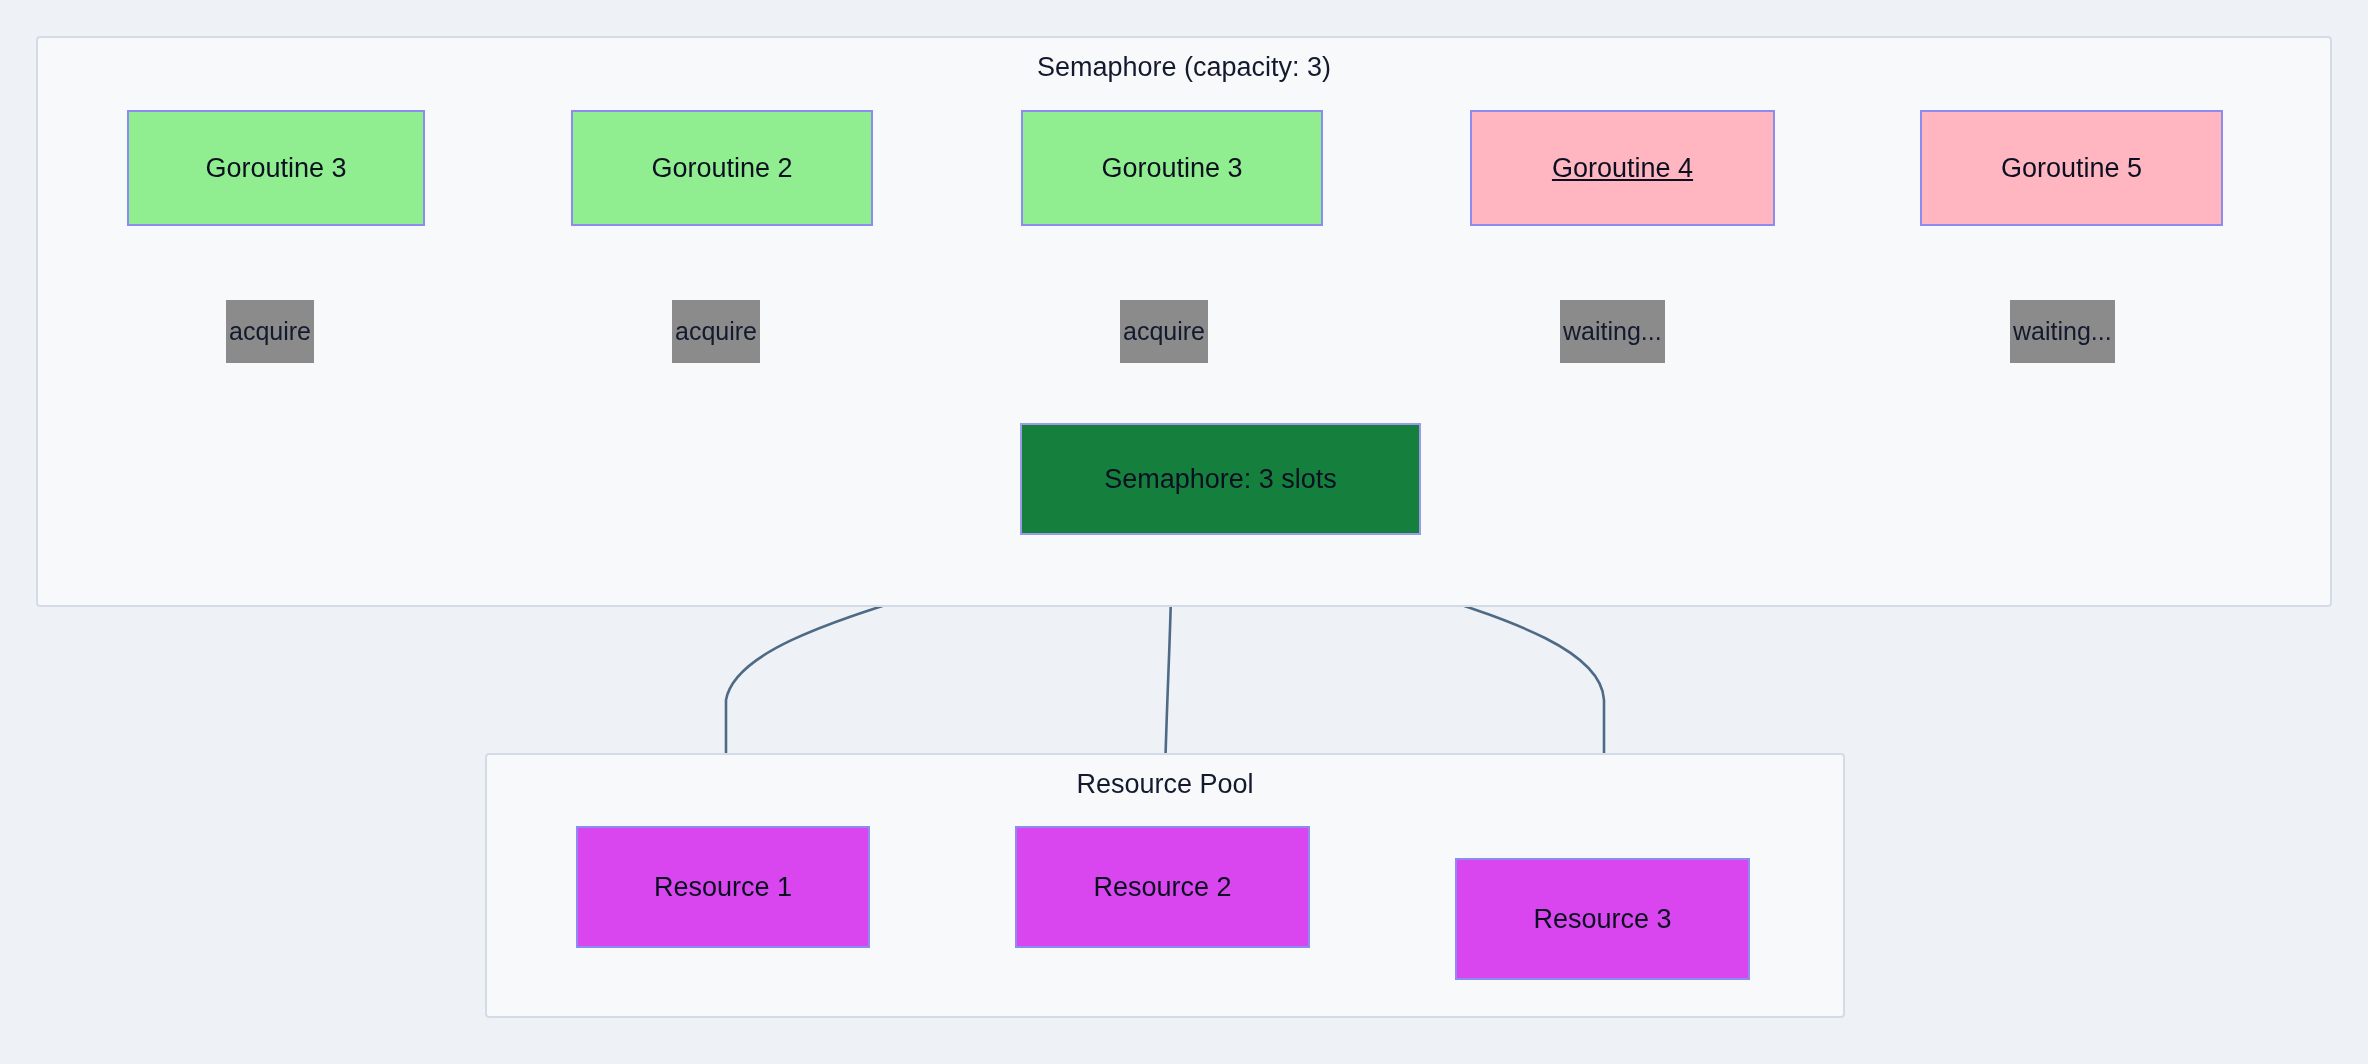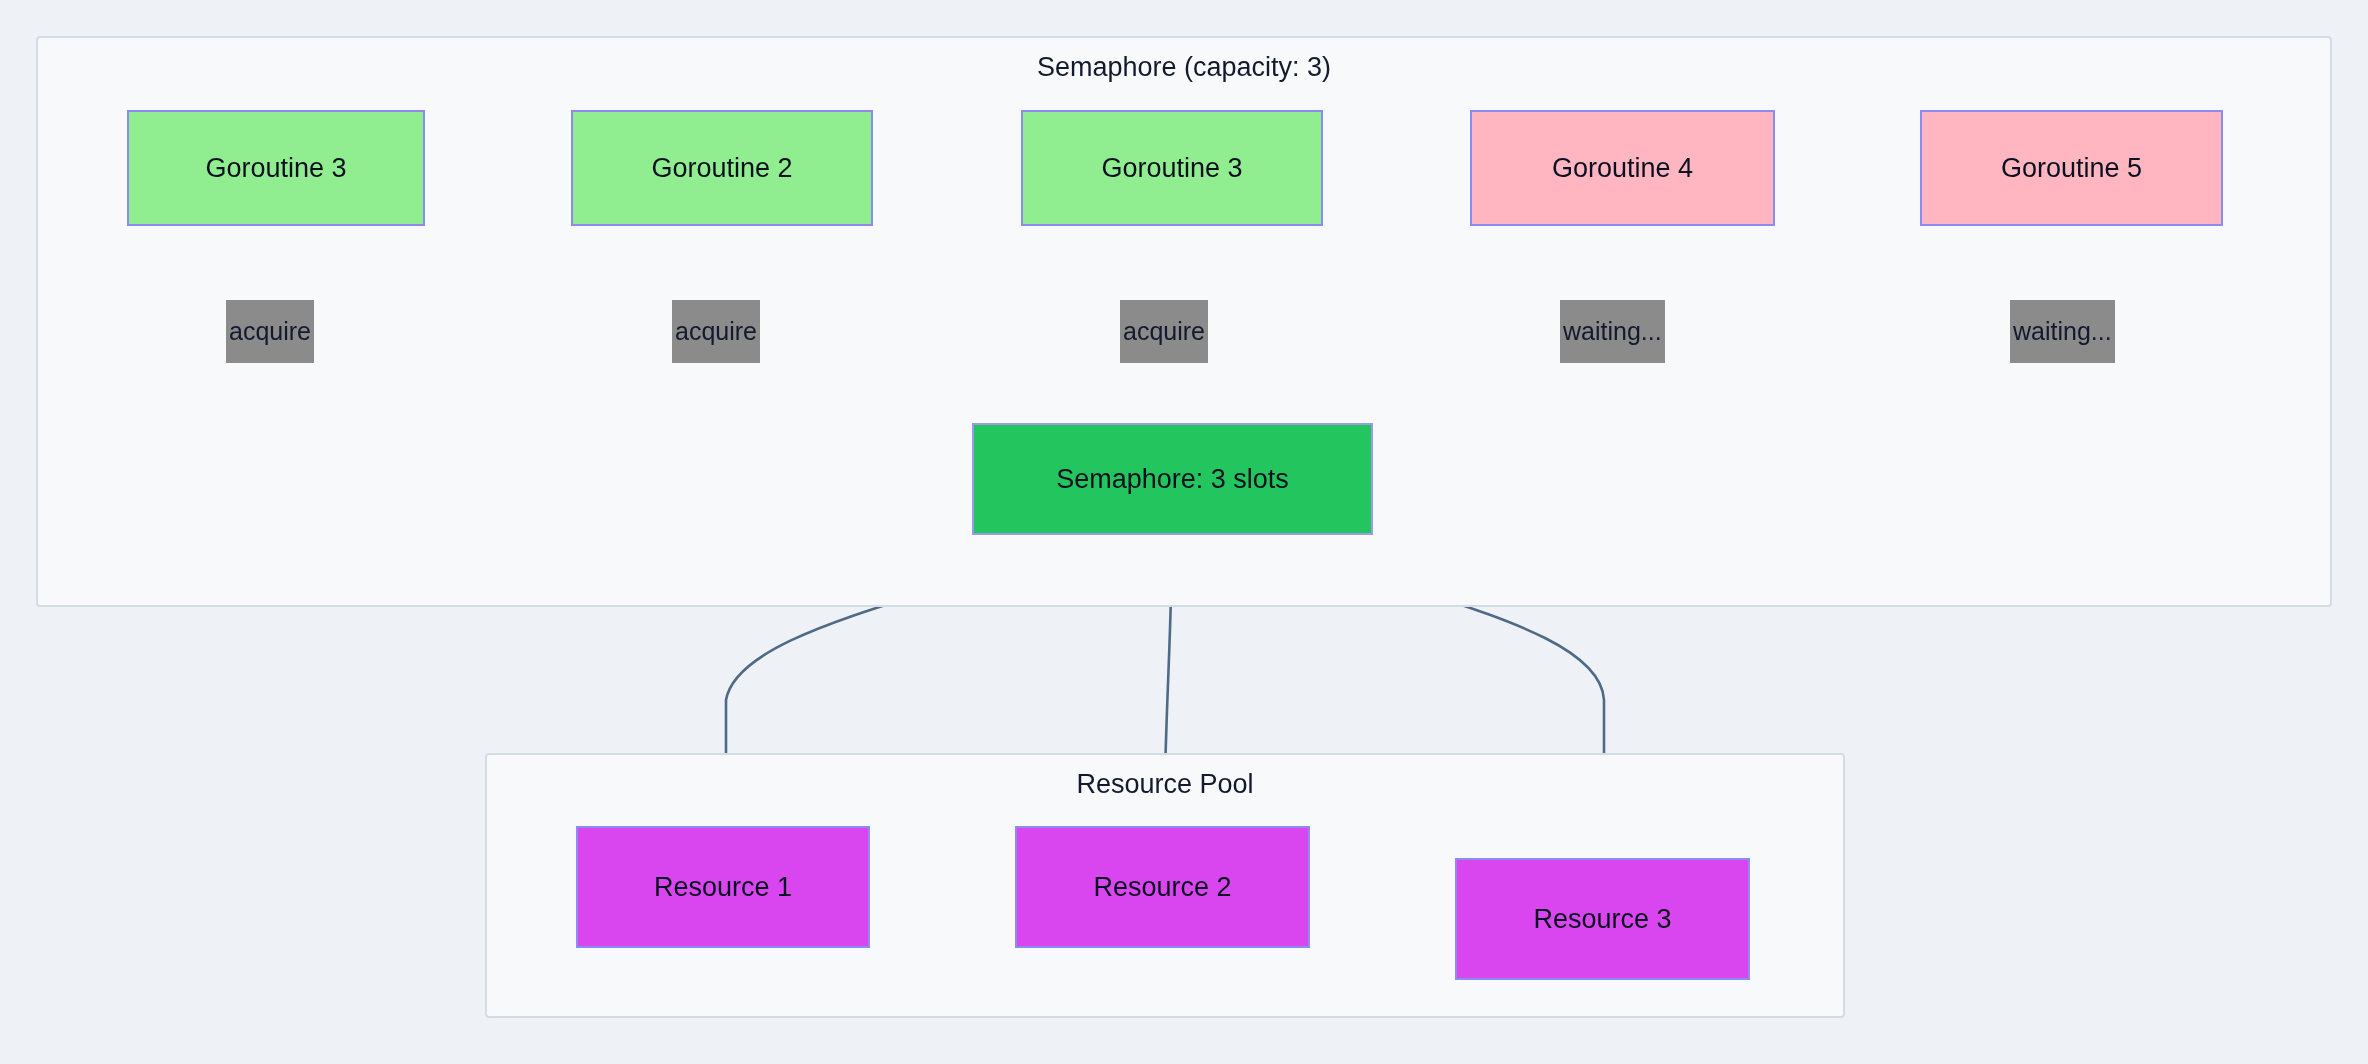--- a/index.html
+++ b/index.html
@@ -45,21 +45,21 @@
     display: flex;
     align-items: center;
     justify-content: center;
     border: 2px solid #8c8cf0;
     font-size: 27px;
     color: #0b1020;
     white-space: nowrap;
   }
   .node-green { background: #90ee90; }
   .node-pink  { background: #ffb6c1; }
-  .node-sema  { background: #22c55e; border-color: #9b9be8; }
+  .node-sema  { background: #15803d; border-color: #9b9be8; margin-left: 48px; }
   .node-white { background: #d946ef; }
   .edge-label {
     position: absolute;
     background: #8b8b8b;
     color: #141a2e;
     font-size: 25px;
     line-height: 1.32;
     padding: 15px 3px;
     white-space: nowrap;
     box-sizing: border-box;
@@ -99,21 +99,21 @@
   <div id="nodes">
       <div class="node node-green" style="left: 127px; top: 110px; width: 298px; height: 116px;">
         <span>Goroutine 3</span>
       </div>
       <div class="node node-green" style="left: 571px; top: 110px; width: 302px; height: 116px; text-align: right;">
         <span>Goroutine 2</span>
       </div>
       <div class="node node-green" style="left: 1021px; top: 110px; width: 302px; height: 116px;">
         <span>Goroutine 3</span>
       </div>
-      <div class="node node-pink" style="left: 1470px; top: 110px; width: 305px; height: 116px;">
+      <div class="node node-pink" style="left: 1470px; top: 110px; width: 305px; height: 116px; text-decoration: underline;">
         <span>Goroutine 4</span>
       </div>
       <div class="node node-pink" style="left: 1920px; top: 110px; width: 303px; height: 116px;">
         <span>Goroutine 5</span>
       </div>
       <div class="node node-sema" style="left: 972px; top: 423px; width: 401px; height: 112px;">
         <span>Semaphore: 3 slots</span>
       </div>
       <div class="node node-white" style="left: 576px; top: 826px; width: 294px; height: 122px;">
         <span>Resource 1</span>

